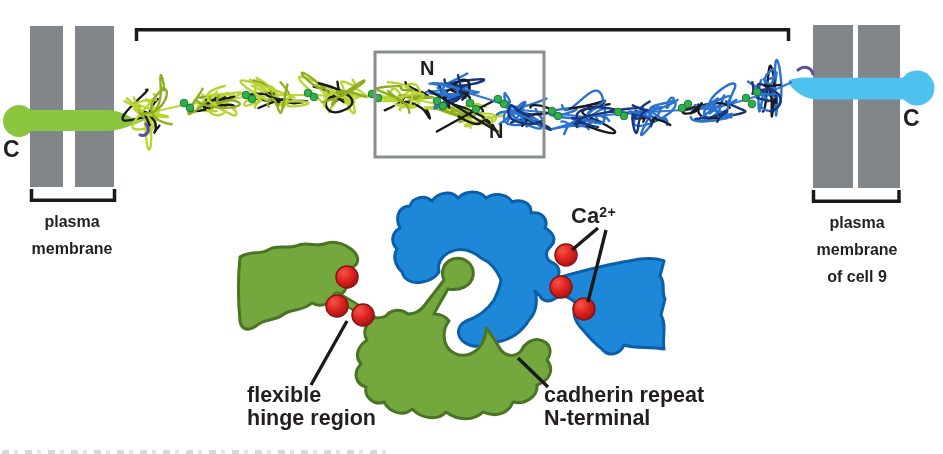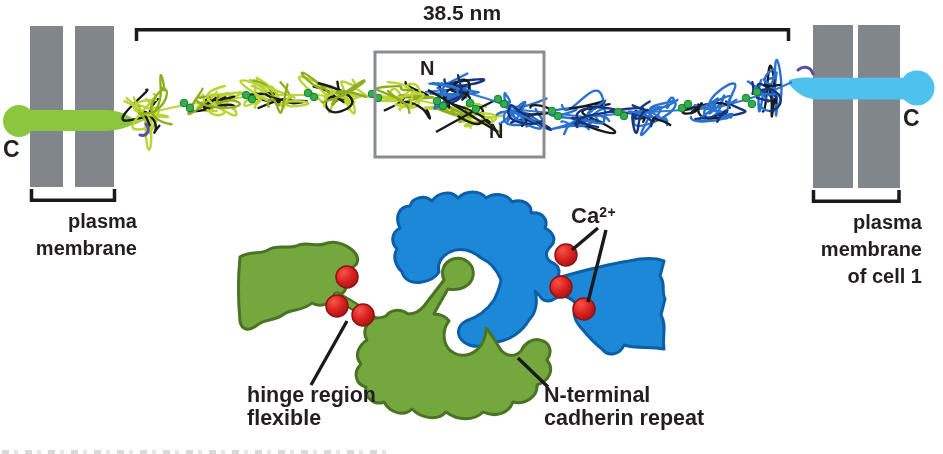--- a/index.html
+++ b/index.html
@@ -9,21 +9,21 @@
     font-family:"Liberation Sans","DejaVu Sans",sans-serif;
     color:var(--text-dark,#231f20);
   }
   .stage svg{position:absolute;left:0;top:0;}
   .lbl{position:absolute;font-weight:bold;color:var(--text-dark,#231f20);white-space:nowrap;}
   .scale-lbl{left:392px;top:1px;width:140px;text-align:center;font-size:21px;}
   .c-left{left:3px;top:136px;font-size:23px;}
   .c-right{left:903px;top:105px;font-size:23px;}
   .n-top{left:420px;top:57px;font-size:20px;}
   .n-bottom{left:489px;top:120px;font-size:20px;}
-  .mem-lbl{width:130px;text-align:right;font-size:20px;line-height:27px;}
+  .mem-lbl{width:130px;text-align:center;font-size:16px;line-height:27px;}
   .mem-1{left:7px;top:208px;}
   .mem-2{left:792px;top:209px;}
   .ca-lbl{left:571px;top:203px;font-size:22px;}
   .ca-lbl sup{font-size:14px;vertical-align:6px;letter-spacing:0.5px;}
   .hinge-lbl{left:247px;top:384px;font-size:21.5px;line-height:23px;}
   .repeat-lbl{left:544px;top:384px;font-size:21.5px;line-height:23px;}
   .caption-frag{
     position:absolute;left:2px;top:450px;width:390px;height:4px;opacity:.55;
     background:repeating-linear-gradient(90deg,#b9b9b9 0 7px,transparent 7px 12px,#cfcfcf 12px 16px,transparent 16px 23px);
   }
@@ -279,41 +279,40 @@
     </g>
 
     <g stroke="var(--pointer-black)" stroke-width="3.4">
       <line x1="598" y1="228" x2="572" y2="250"></line>
       <line x1="606" y1="230" x2="588" y2="302"></line>
       <line x1="311" y1="385" x2="347" y2="321"></line>
       <line x1="548" y1="387" x2="518" y2="358"></line>
     </g>
   </svg>
 
-  <div class="lbl scale-lbl">38.5 nm</div>
   <div class="lbl c-left">C</div>
   <div class="lbl c-right">C</div>
   <div class="lbl n-top">N</div>
   <div class="lbl n-bottom">N</div>
 
   <div class="lbl mem-lbl mem-1">
     <div>plasma</div>
     <div>membrane</div>
   </div>
   <div class="lbl mem-lbl mem-2">
     <div>plasma</div>
     <div>membrane</div>
-    <div>of cell 1</div>
+    <div>of cell 9</div>
   </div>
 
   <div class="lbl ca-lbl"><span>Ca</span><sup>2+</sup></div>
 
   <div class="lbl hinge-lbl">
+    <div>flexible</div>
     <div>hinge region</div>
-    <div>flexible</div>
   </div>
   <div class="lbl repeat-lbl">
+    <div>cadherin repeat</div>
     <div>N-terminal</div>
-    <div>cadherin repeat</div>
   </div>
 
   <div class="caption-frag"></div>
 </div>
 
 </body></html>

